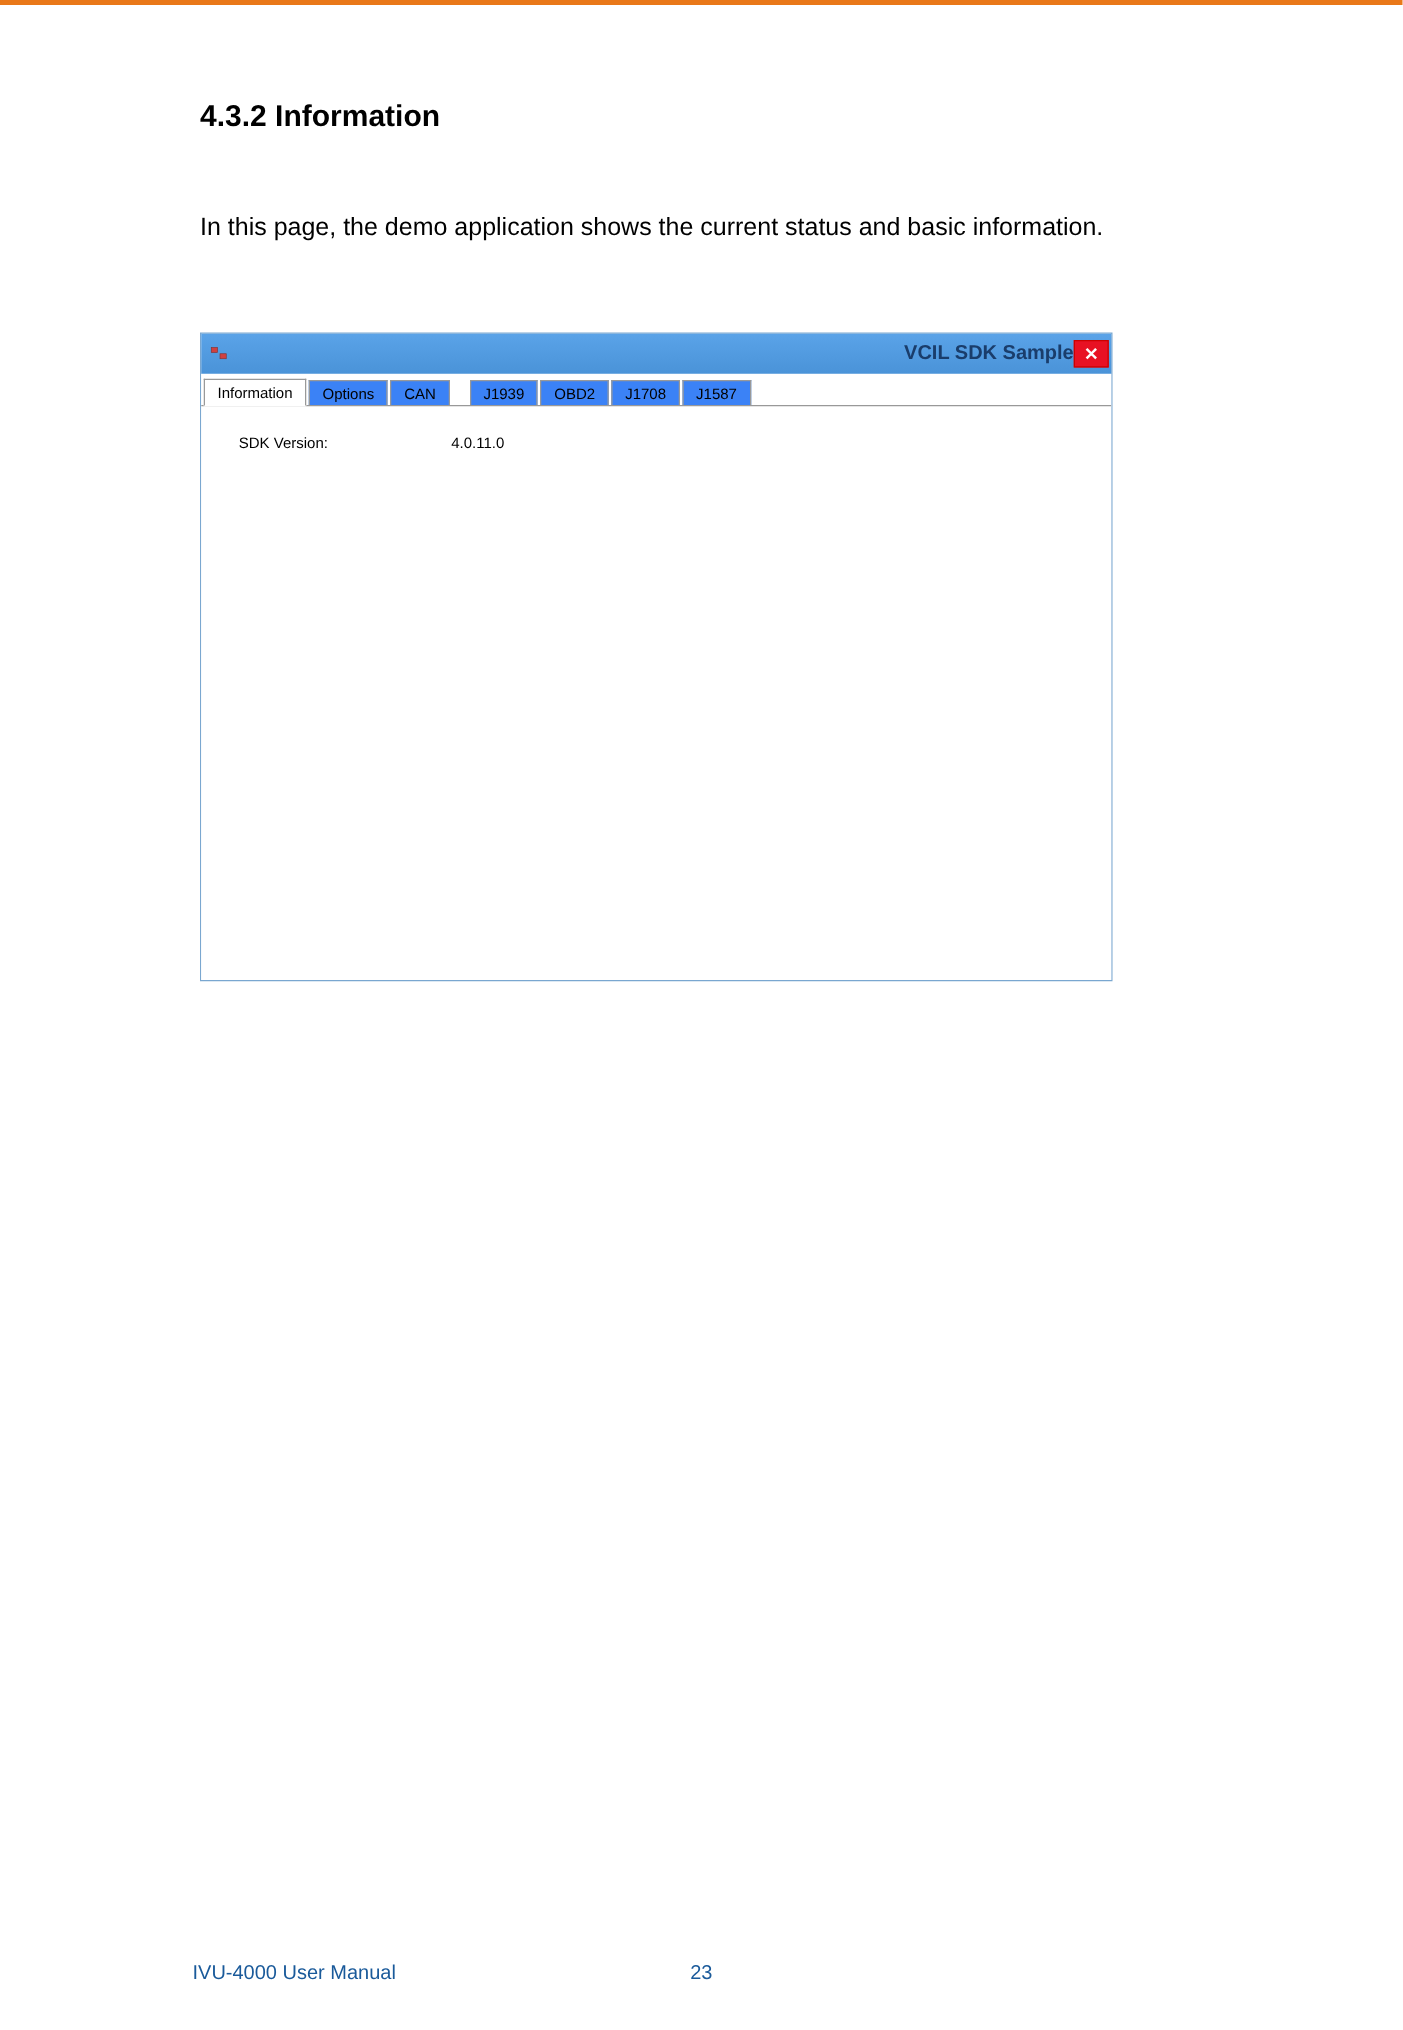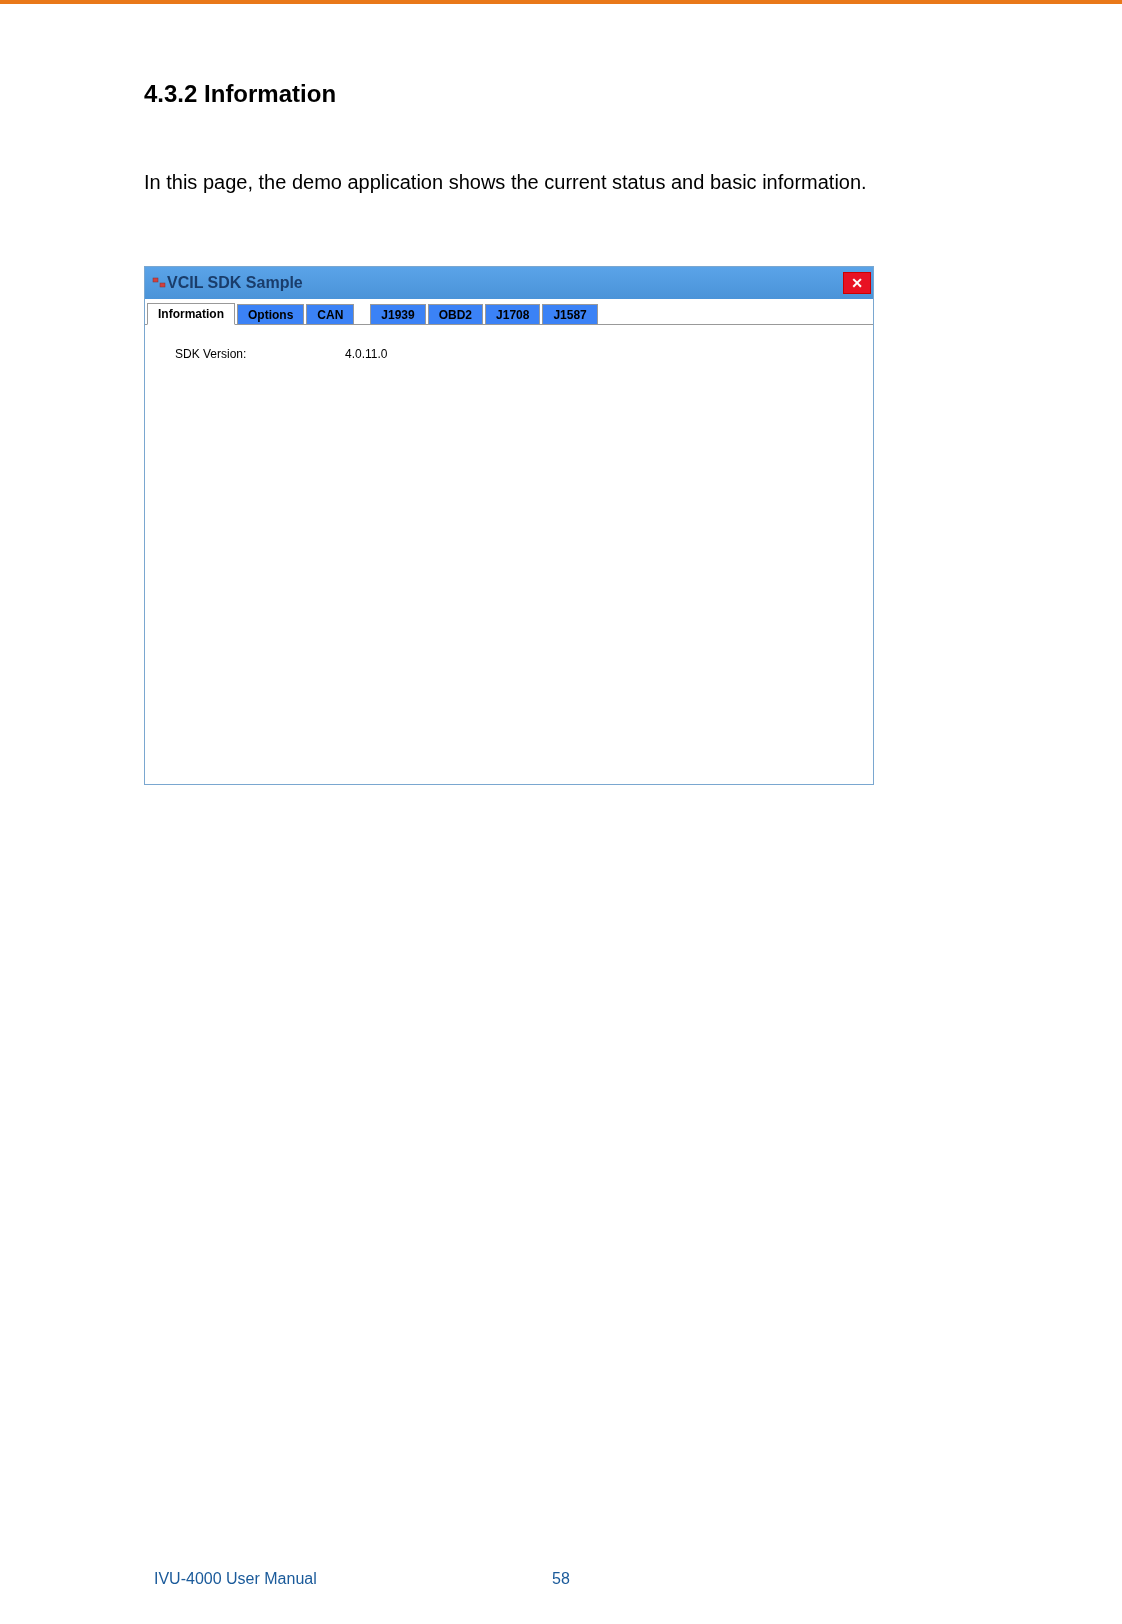--- a/index.html
+++ b/index.html
@@ -14,21 +14,21 @@
       position: absolute;
       top: 0;
       left: 0;
       right: 0;
       height: 4px;
       background: #e97819;
     }
     .content {
       position: absolute;
       top: 80px;
-      left: 144px;
+      left: 160px;
       width: 840px;
     }
     .heading {
       font-size: 24px;
       font-weight: bold;
       color: #000;
       margin-bottom: 60px;
     }
     .body-text {
       font-size: 20px;
@@ -51,21 +51,21 @@
     .title-bar-icon {
       width: 16px;
       height: 16px;
       margin-left: 6px;
       display: inline-flex;
       align-items: center;
       justify-content: center;
     }
     .title-bar-text {
       flex: 1;
-      text-align: left;
+      text-align: right;
       font-size: 16px;
       font-weight: bold;
       color: #1a3d6b;
     }
     .close-btn {
       width: 28px;
       height: 22px;
       background: #e81123;
       color: #fff;
       display: flex;
@@ -77,21 +77,20 @@
       border: 1px solid #c00;
       cursor: pointer;
     }
     .tab-row {
       height: 26px;
       background: #fff;
       display: flex;
       align-items: flex-end;
       padding-left: 2px;
       padding-top: 2px;
-      font-weight: bold;
     }
     .tab {
       padding: 3px 10px;
       font-size: 12px;
       border: 1px solid #999;
       background: #3b82f6;
       cursor: pointer;
       margin-right: 2px;
       border-bottom: none;
       position: relative;
@@ -180,13 +179,13 @@
         <span class="info-label">SDK Version:</span>
         <span class="info-value">4.0.11.0</span>
       </div>
     </div>
   </div>
 </div>
 
 <div class="footer">
   <span>IVU-4000 User Manual</span>
 </div>
-<div class="page-num">58</div>
+<div class="page-num">23</div>
 
 </body></html>

